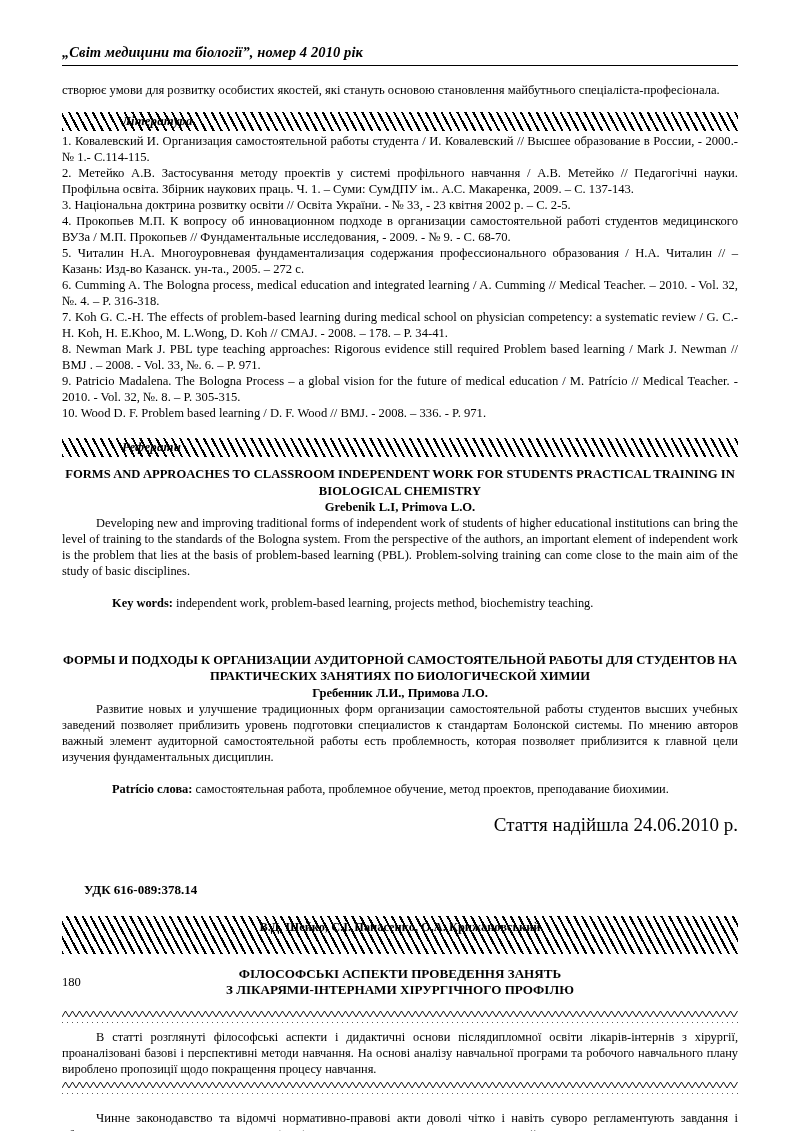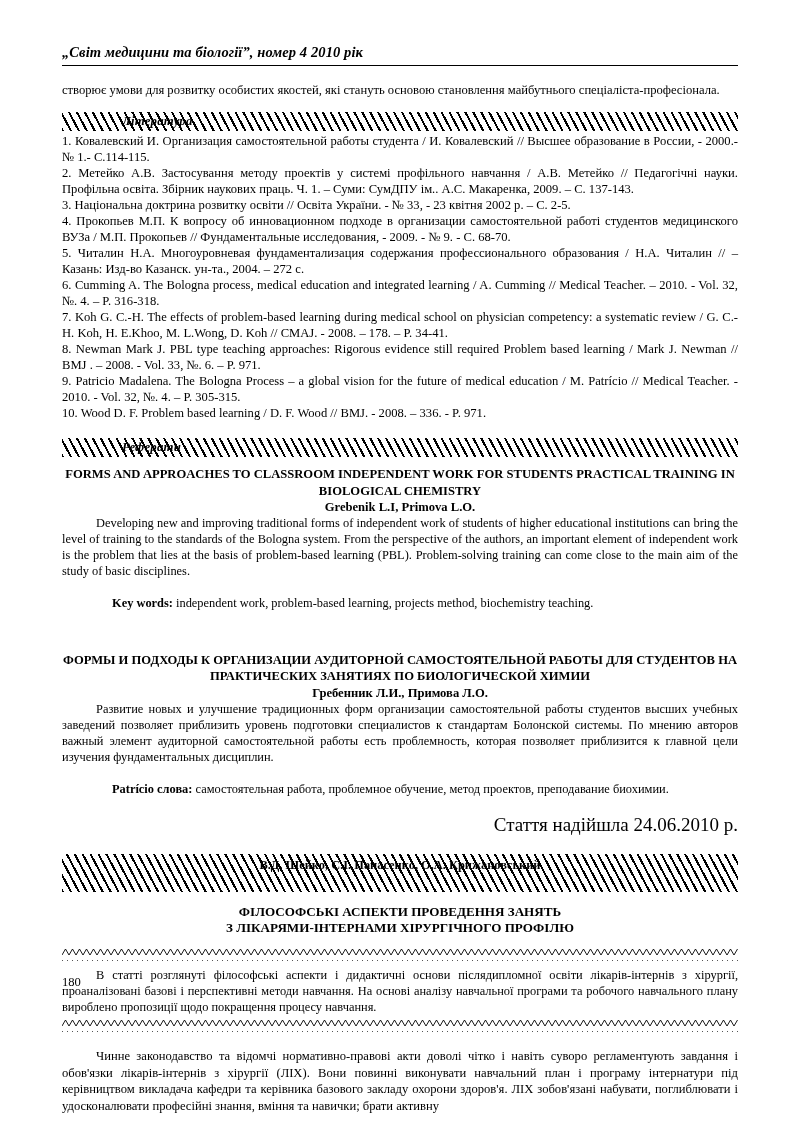--- a/index.html
+++ b/index.html
@@ -243,25 +243,25 @@
 
   <div class="hatch-band">
     <span class="band-label">Література</span>
   </div>
 
   <ul class="ref-list">
     <li>1. Ковалевский И. Организация самостоятельной работы студента / И. Ковалевский // Высшее образование в России, - 2000.- № 1.- С.114-115.</li>
     <li>2. Метейко А.В. Застосування методу проектів у системі профільного навчання / А.В. Метейко //  Педагогічні науки. Профільна освіта. Збірник наукових праць. Ч. 1. – Суми: СумДПУ ім.. А.С. Макаренка, 2009. – С. 137-143.</li>
     <li>3. Національна доктрина розвитку освіти // Освіта України. - № 33, - 23 квітня 2002 р. – С. 2-5.</li>
     <li>4. Прокопьев М.П. К вопросу об инновационном подходе в организации самостоятельной работі студентов медицинского ВУЗа / М.П. Прокопьев //  Фундаментальные исследования, - 2009. - № 9. - С. 68-70.</li>
-    <li>5. Читалин Н.А. Многоуровневая фундаментализация содержания профессионального образования / Н.А. Читалин // – Казань: Изд-во Казанск. ун-та., 2004. – 272 с.</li>
+    <li>5. Читалин Н.А. Многоуровневая фундаментализация содержания профессионального образования / Н.А. Читалин // – Казань: Изд-во Казанск. ун-та., 2005. – 272 с.</li>
     <li>6. Cumming A. The Bologna process, medical education and integrated learning / A.  Cumming // Medical Teacher. – 2010. - Vol. 32, №. 4. – P. 316-318.</li>
     <li>7. Koh G. C.-H. The effects of problem-based learning during medical school on physician competency: a systematic review / G. C.-H. Koh, H. E.Khoo, M. L.Wong,  D. Koh // CMAJ. -  2008. – 178. – P. 34-41.</li>
     <li>8. Newman Mark J.  PBL type teaching approaches: Rigorous evidence still required Problem based learning / Mark J. Newman //  BMJ . – 2008. -  Vol. 33, №. 6. – P. 971.</li>
-    <li>9. Patricio Madalena. The Bologna Process – a global vision for the future of medical education /   M. Patrício // Medical Teacher. -  2010. - Vol. 32, №. 4. – P. 305-315.</li>
+    <li>9. Patricio Madalena. The Bologna Process – a global vision for the future of medical education /   M. Patrício // Medical Teacher. -  2010. - Vol. 32, №. 8. – P. 305-315.</li>
     <li>10. Wood D. F. Problem based learning / D. F. Wood //  BMJ. -  2008. – 336. - P. 971.</li>
   </ul>
 
   <div class="hatch-band" style="margin-top:17px;">
     <span class="band-label">Реферати</span>
   </div>
 
   <div class="abstracts">
     <div class="abs-col">
       <div class="abs-title">FORMS AND APPROACHES TO CLASSROOM INDEPENDENT WORK FOR STUDENTS PRACTICAL TRAINING IN BIOLOGICAL CHEMISTRY</div>
@@ -271,20 +271,21 @@
     </div>
     <div class="abs-col">
       <div class="abs-title">ФОРМЫ И ПОДХОДЫ К ОРГАНИЗАЦИИ АУДИТОРНОЙ САМОСТОЯТЕЛЬНОЙ РАБОТЫ ДЛЯ СТУДЕНТОВ НА ПРАКТИЧЕСКИХ ЗАНЯТИЯХ ПО БИОЛОГИЧЕСКОЙ ХИМИИ</div>
       <div class="abs-authors">Гребенник Л.И., Примова Л.О.</div>
       <p class="abs-text">Развитие новых и улучшение традиционных форм организации самостоятельной работы студентов высших учебных заведений позволяет приблизить уровень подготовки специалистов к стандартам Болонской системы. По мнению авторов важный элемент аудиторной самостоятельной работы есть проблемность, которая позволяет приблизится к главной цели изучения фундаментальных дисциплин.</p>
       <p class="abs-keywords"><b>Patrício слова:</b> <span>самостоятельная работа, проблемное обучение, метод проектов, преподавание биохимии.</span></p>
       <div class="received">Стаття надійшла 24.06.2010 р.</div>
     </div>
   </div>
 
+  <div class="udk">УДК 616-089:378.14</div>
 
   <div class="hatch-band-tall">
     <div class="band-line l1">В.Д. Шейко, С.І. Панасенко, О.А. Крижановський</div>
   </div>
 
   <div class="art-title">
     <div>ФІЛОСОФСЬКІ АСПЕКТИ ПРОВЕДЕННЯ ЗАНЯТЬ</div>
     <div>З ЛІКАРЯМИ-ІНТЕРНАМИ ХІРУРГІЧНОГО ПРОФІЛЮ</div>
   </div>
 

